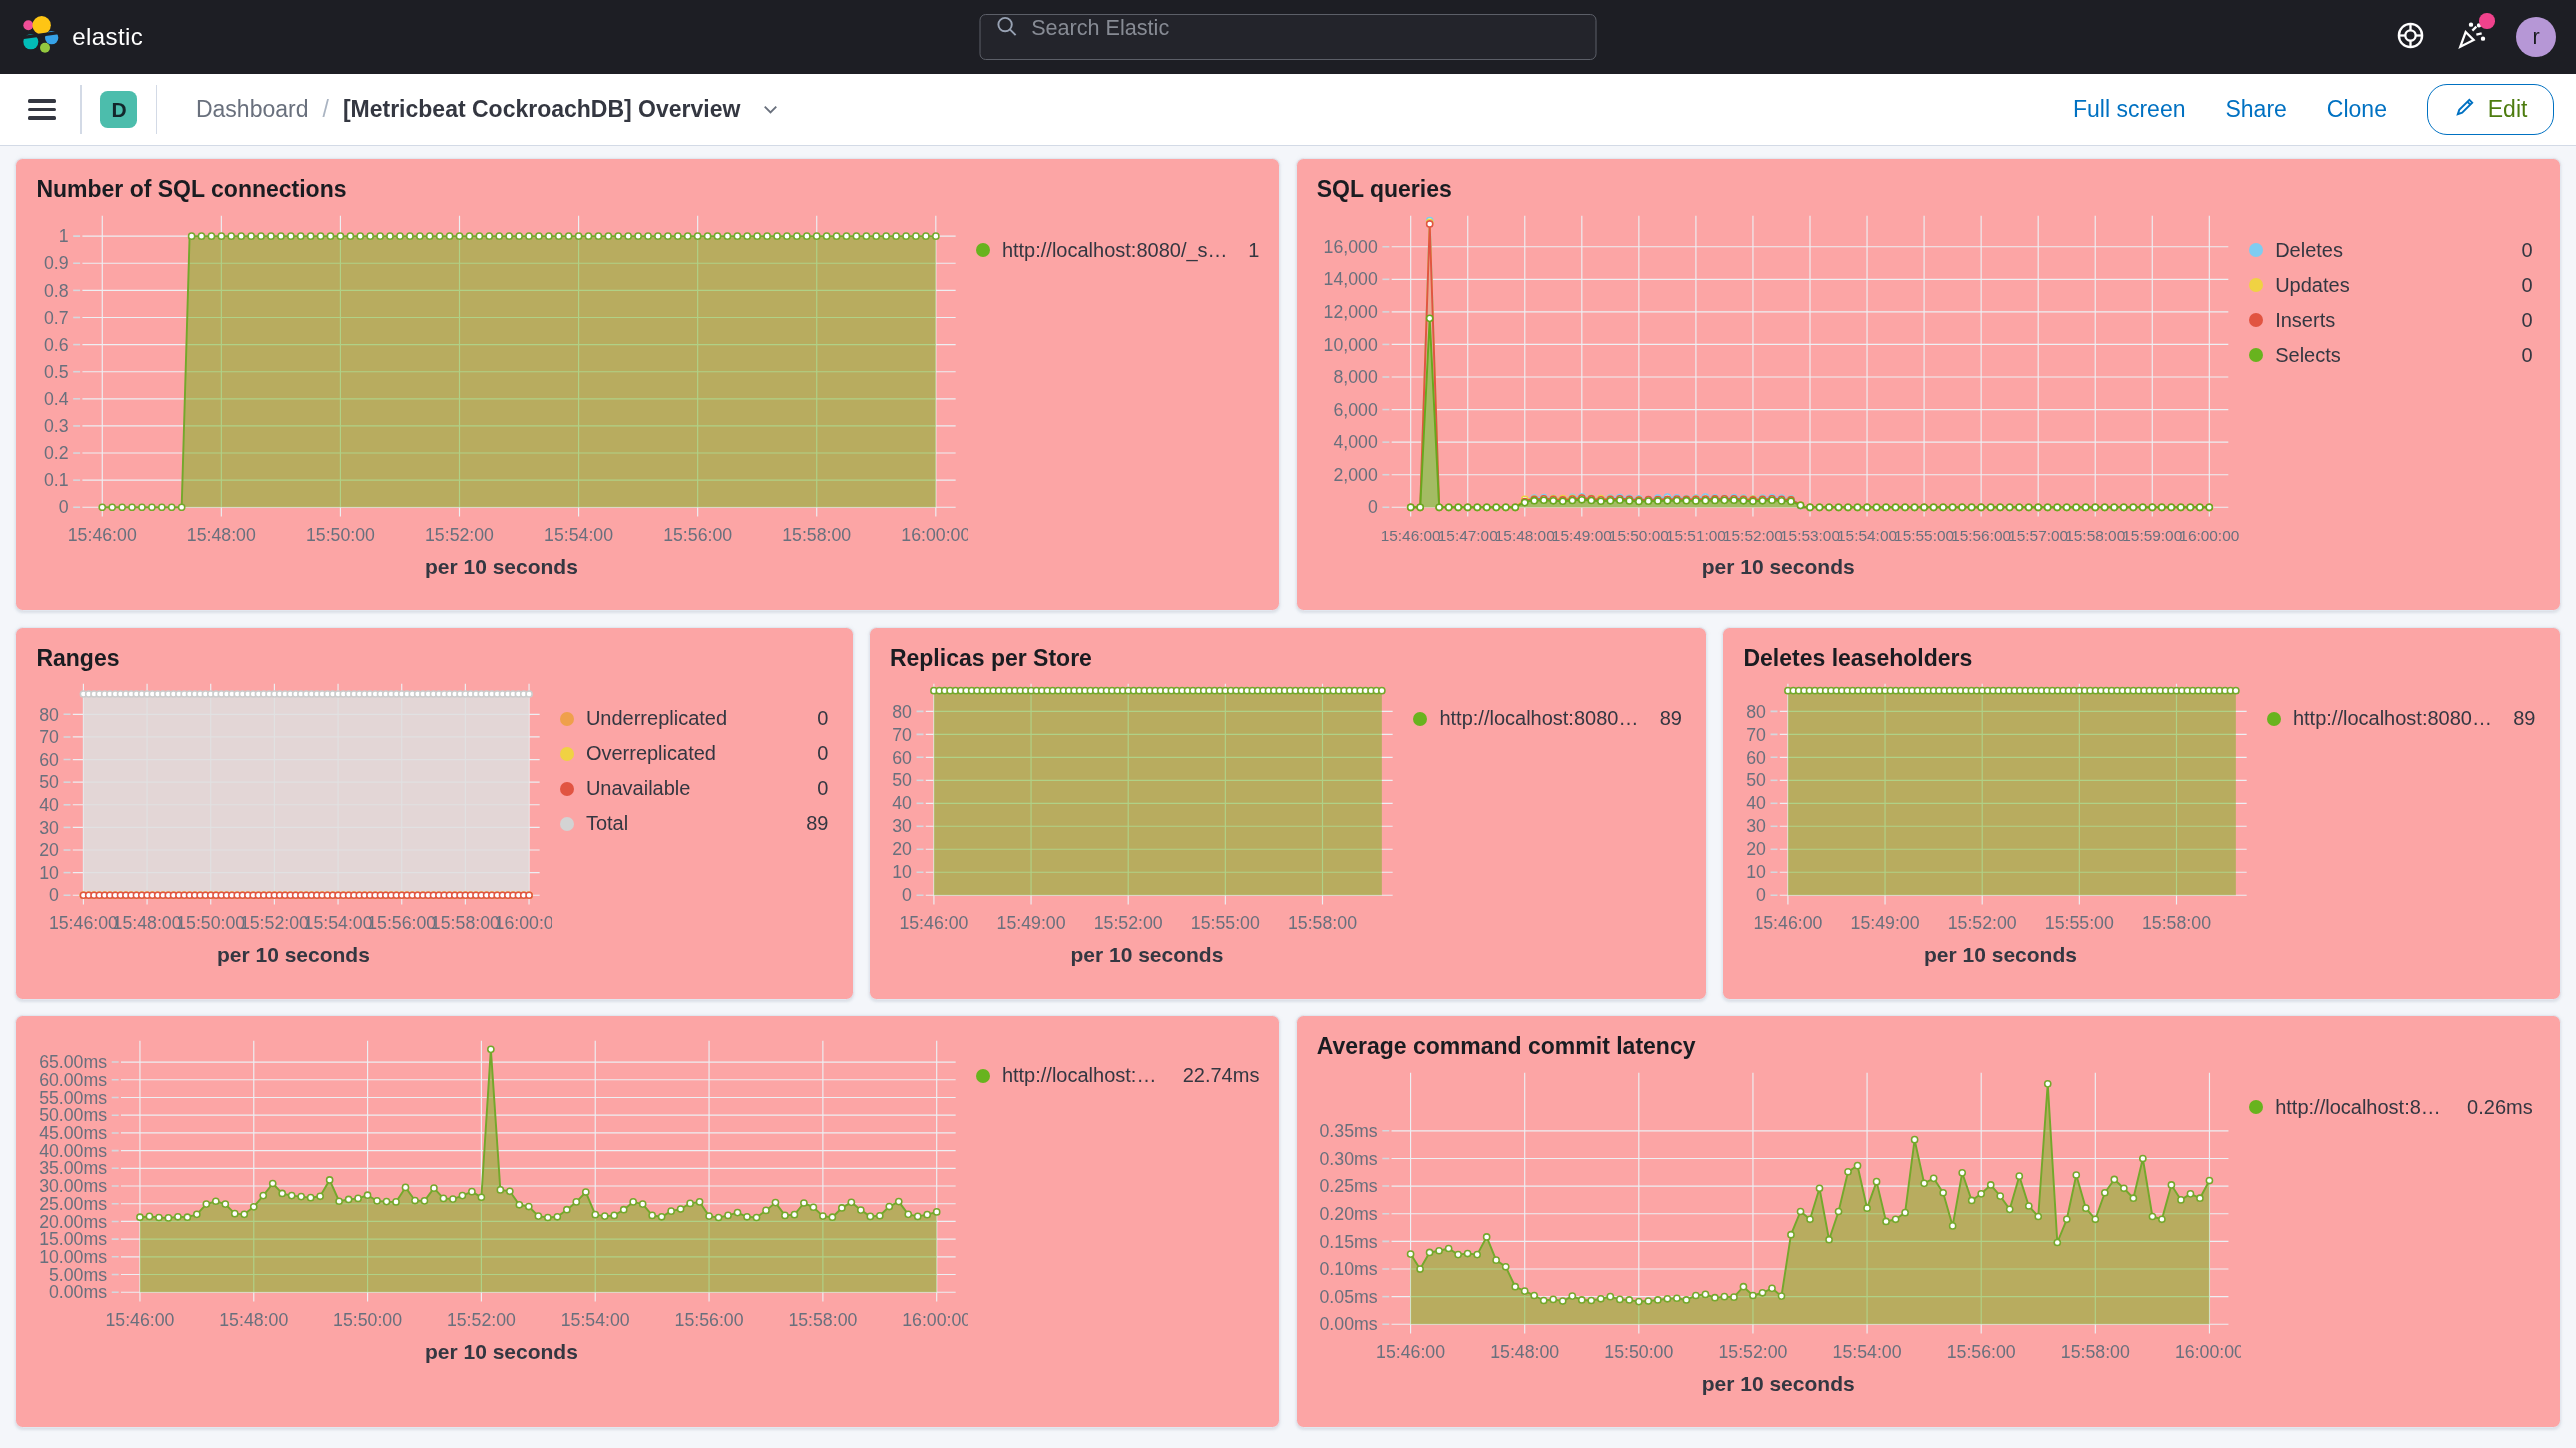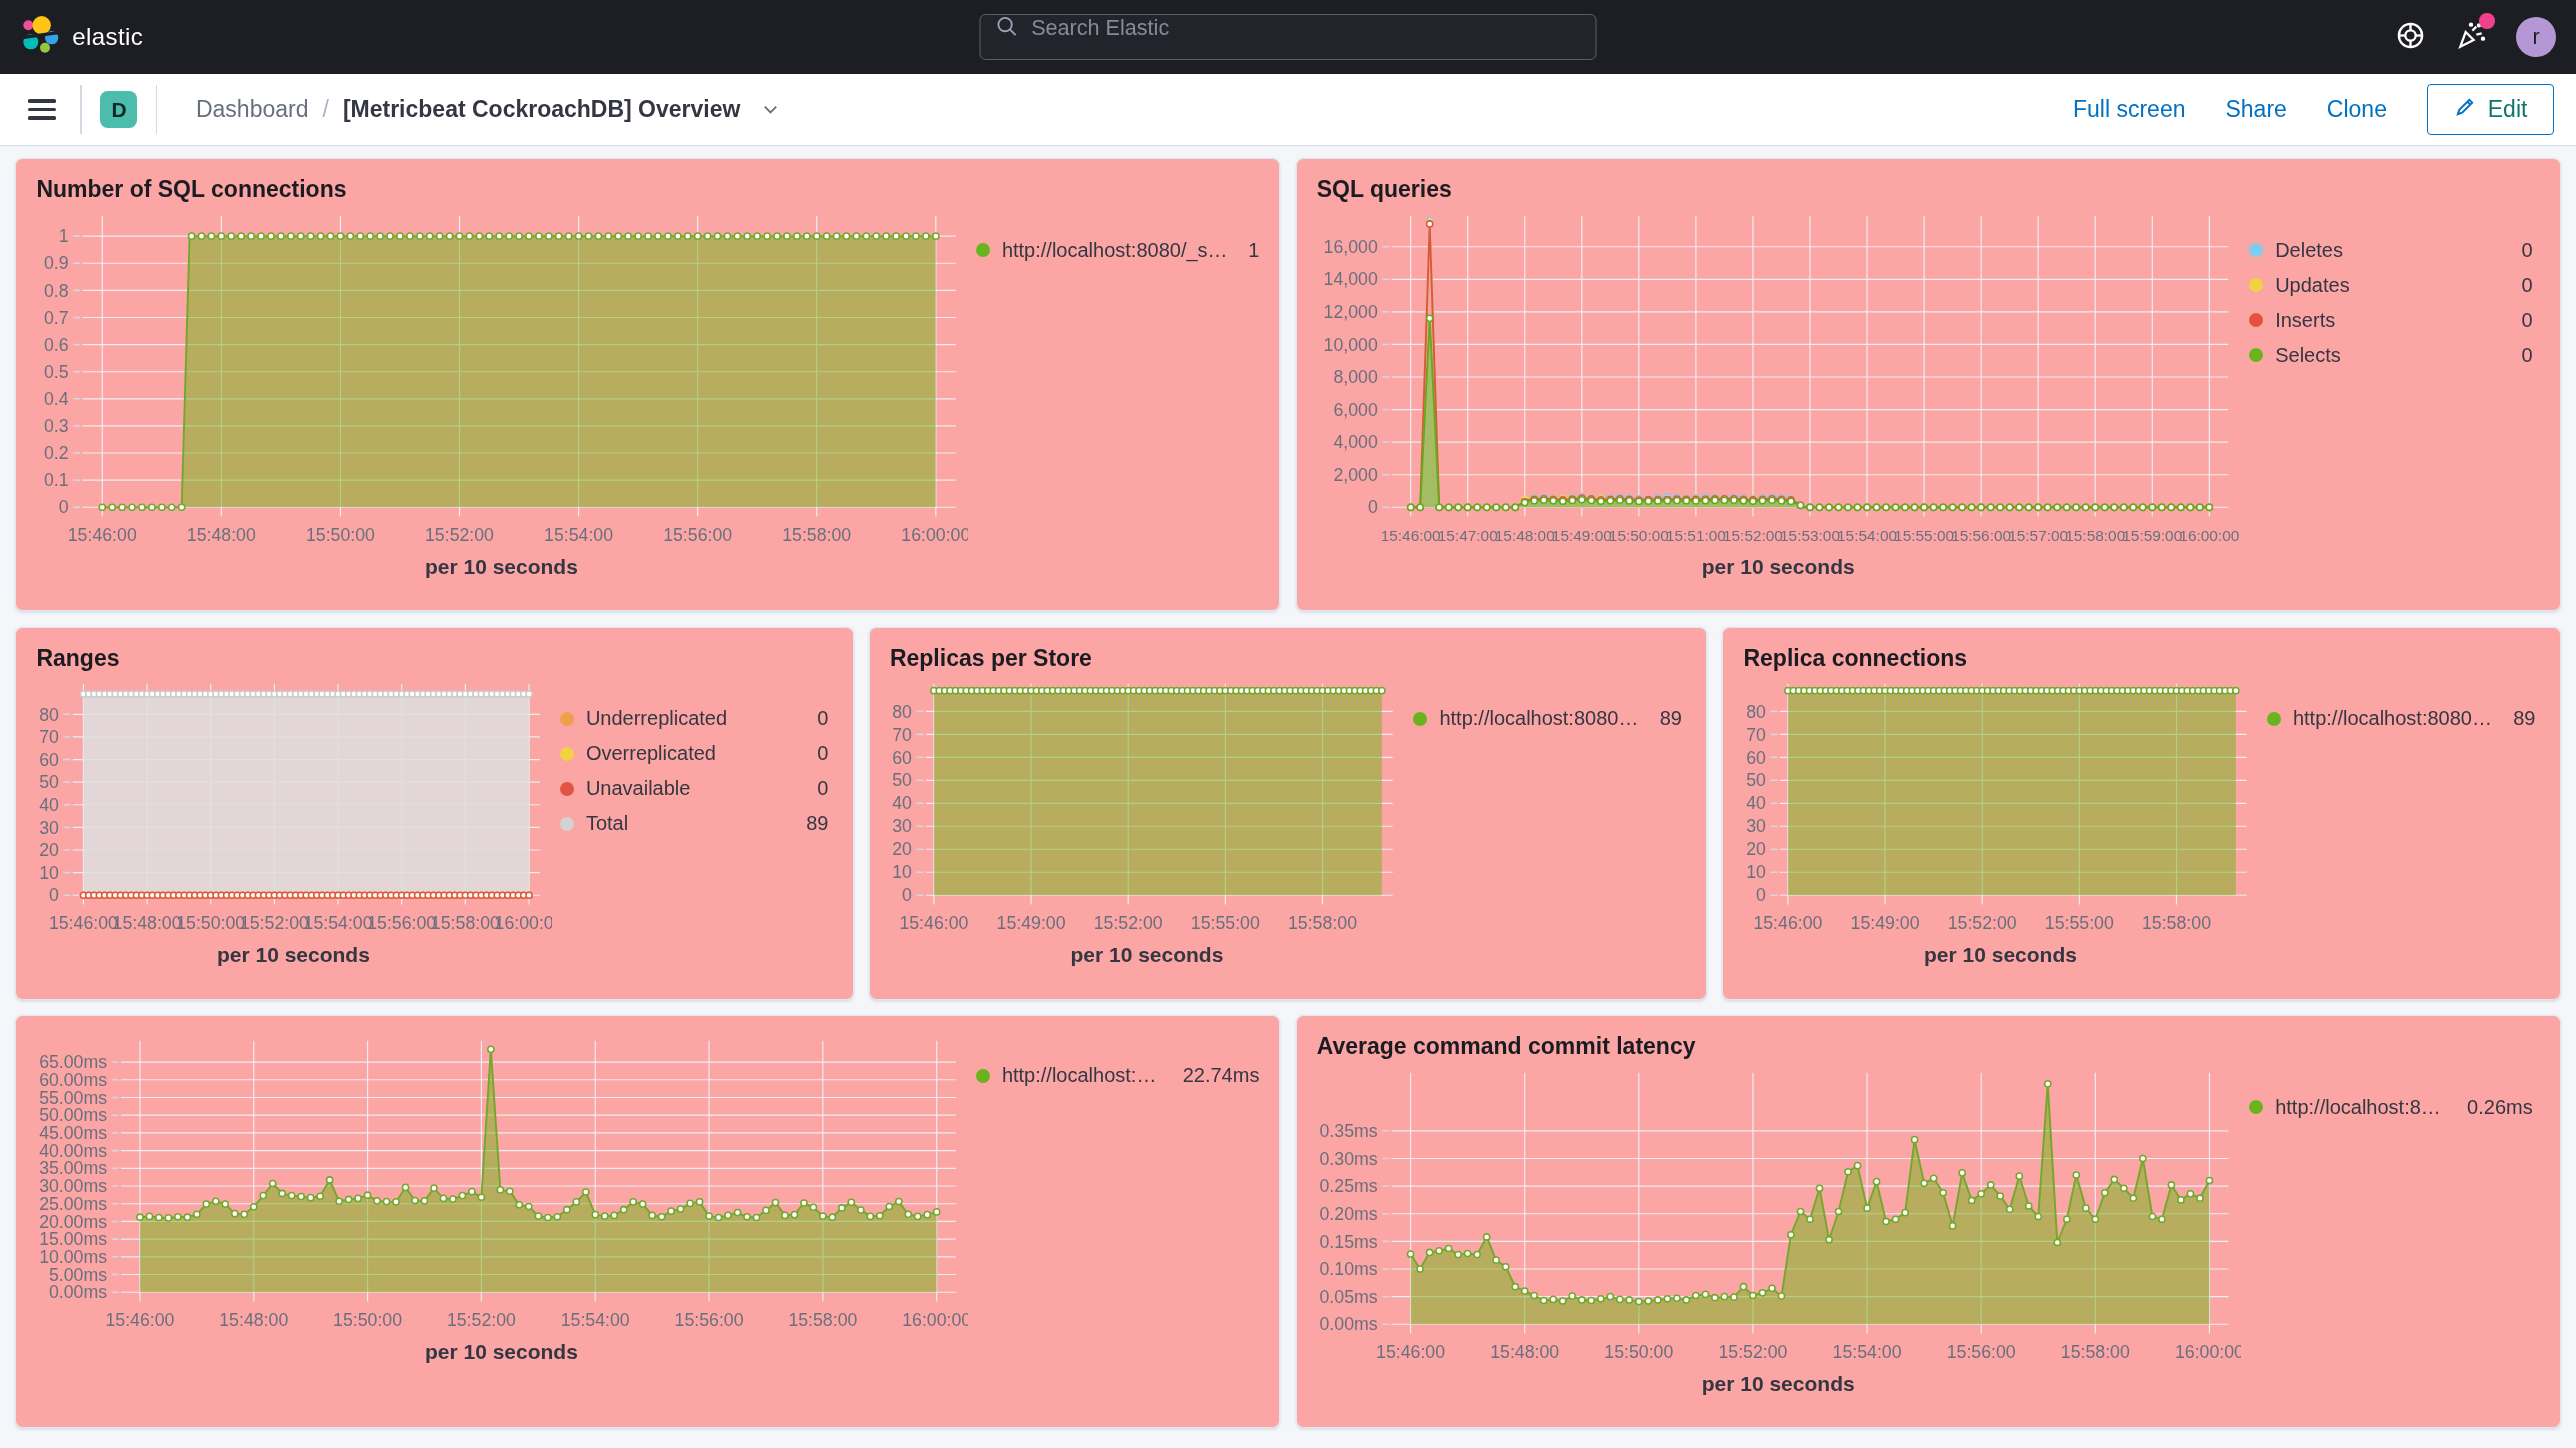--- a/index.html
+++ b/index.html
@@ -25,22 +25,22 @@
   .vdiv { width:1.5px; height:49px; background:#d3dae6; margin:0 18.5px; }
   .app-badge { width:37px; height:37px; border-radius:7.7px; background:#4cbdac; color:#13272b; font-size:21px; font-weight:700;
     display:flex; align-items:center; justify-content:center; border:none; cursor:pointer; }
   .crumbs { display:flex; align-items:flex-end; gap:14px; margin-left:20px; font-size:23px; }
   .crumb-root { color:#69707d; text-decoration:none; cursor:pointer; }
   .crumb-sep { color:#aab4c2; }
   .crumb-cur { color:#343741; font-weight:600; }
   .title-chevron { margin-left:4.6px; cursor:pointer; display:flex; align-items:center; background:none; border:none; }
   .tool-actions { margin-left:auto; display:flex; align-items:center; gap:40px; }
   .tool-link { color:#0071c2; font-size:23px; font-weight:500; text-decoration:none; background:none; border:none; cursor:pointer; font-family:inherit; }
-  .edit-btn { display:flex; align-items:center; gap:10.8px; color:#0f766e; font-size:23px; font-weight:500;
-    border:1.5px solid #0071c2; border-radius:4px; background:#fff; height:51px; padding:0 26px; cursor:pointer; font-family:inherit; }
+  .edit-btn { display:flex; align-items:center; gap:10.8px; color:#4d7c0f; font-size:23px; font-weight:500;
+    border:1.5px solid #0071c2; border-radius:20px; background:#fff; height:51px; padding:0 26px; cursor:pointer; font-family:inherit; }
   
   .content { display:grid; grid-template-columns:repeat(6,1fr); grid-template-rows:453px 373px 413px; gap:15.4px; padding:12.3px 15.4px; }
   .span3 { grid-column:span 3; } .span2 { grid-column:span 2;justify-content:space-between; }
   .panel { background:#fca5a5; border-radius:7.7px; border:0.8px solid #e2e7ef;
     box-shadow:0 1.5px 2.3px rgba(152,162,179,.18), 0 0.8px 4.6px rgba(152,162,179,.12); padding:14px 18.5px; display:flex; flex-direction:column; overflow:hidden; }
   .panel-title { font-size:23px; font-weight:700; color:#1a1c21; margin:3.1px 0 1.5px 1.5px; }
   .panel-body { flex:1; display:flex; min-height:0; }
   .chart-wrap { display:flex; flex-direction:column; align-items:flex-start; }
   .xlabel { width:100%; text-align:center; font-size:21px; font-weight:700; color:#343741; margin-top:3.1px; }
   .legend { padding:28px 1.5px 0 7.7px; font-size:20px; color:#343741; }
@@ -1298,21 +1298,21 @@
           <div class="legend-item">
             <span class="legend-dot" style="background: rgb(104, 179, 30);"></span>
             <span class="legend-label">http://localhost:8080/_sta...</span>
             <span class="legend-value">89</span>
           </div>
         </div>
     </div>
   </section>
 
   <section class="panel span2">
-    <h2 class="panel-title">Replica connections</h2>
+    <h2 class="panel-title">Deletes leaseholders</h2>
     <div class="panel-body">
       <div class="chart-wrap">
         <svg width="517" height="267" viewBox="0 0 670 346">
             <line x1="49" x2="654" y1="288" y2="288" stroke="#edeff3" stroke-width="1.5"></line>
             <line x1="37" x2="46" y1="288" y2="288" stroke="#d4d8de" stroke-width="2"></line>
             <text x="31" y="296" text-anchor="end" fill="#69707d" font-size="23">0</text>
             <line x1="49" x2="654" y1="258.2173913043478" y2="258.2173913043478" stroke="#edeff3" stroke-width="1.5"></line>
             <line x1="37" x2="46" y1="258.2173913043478" y2="258.2173913043478" stroke="#d4d8de" stroke-width="2"></line>
             <text x="31" y="266.2173913043478" text-anchor="end" fill="#69707d" font-size="23">10</text>
             <line x1="49" x2="654" y1="228.43478260869566" y2="228.43478260869566" stroke="#edeff3" stroke-width="1.5"></line>

